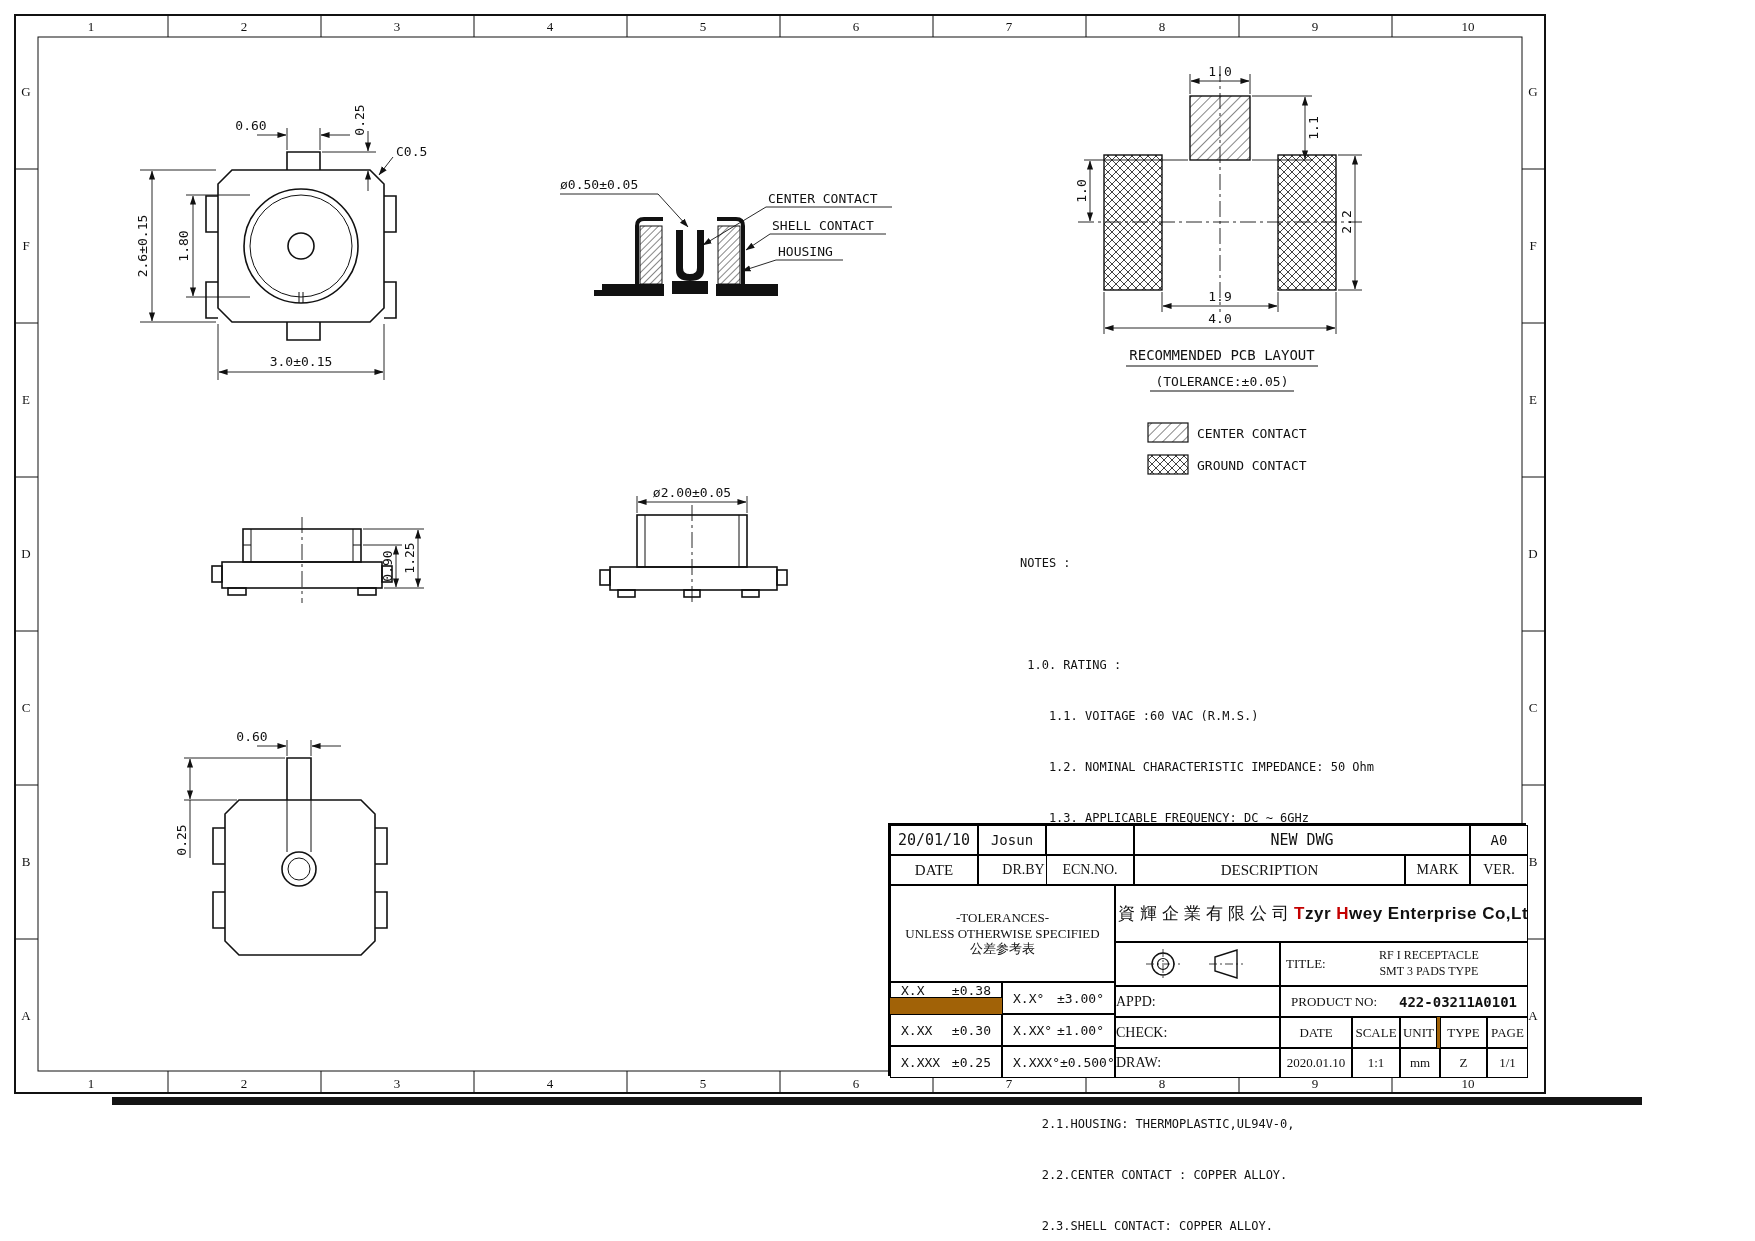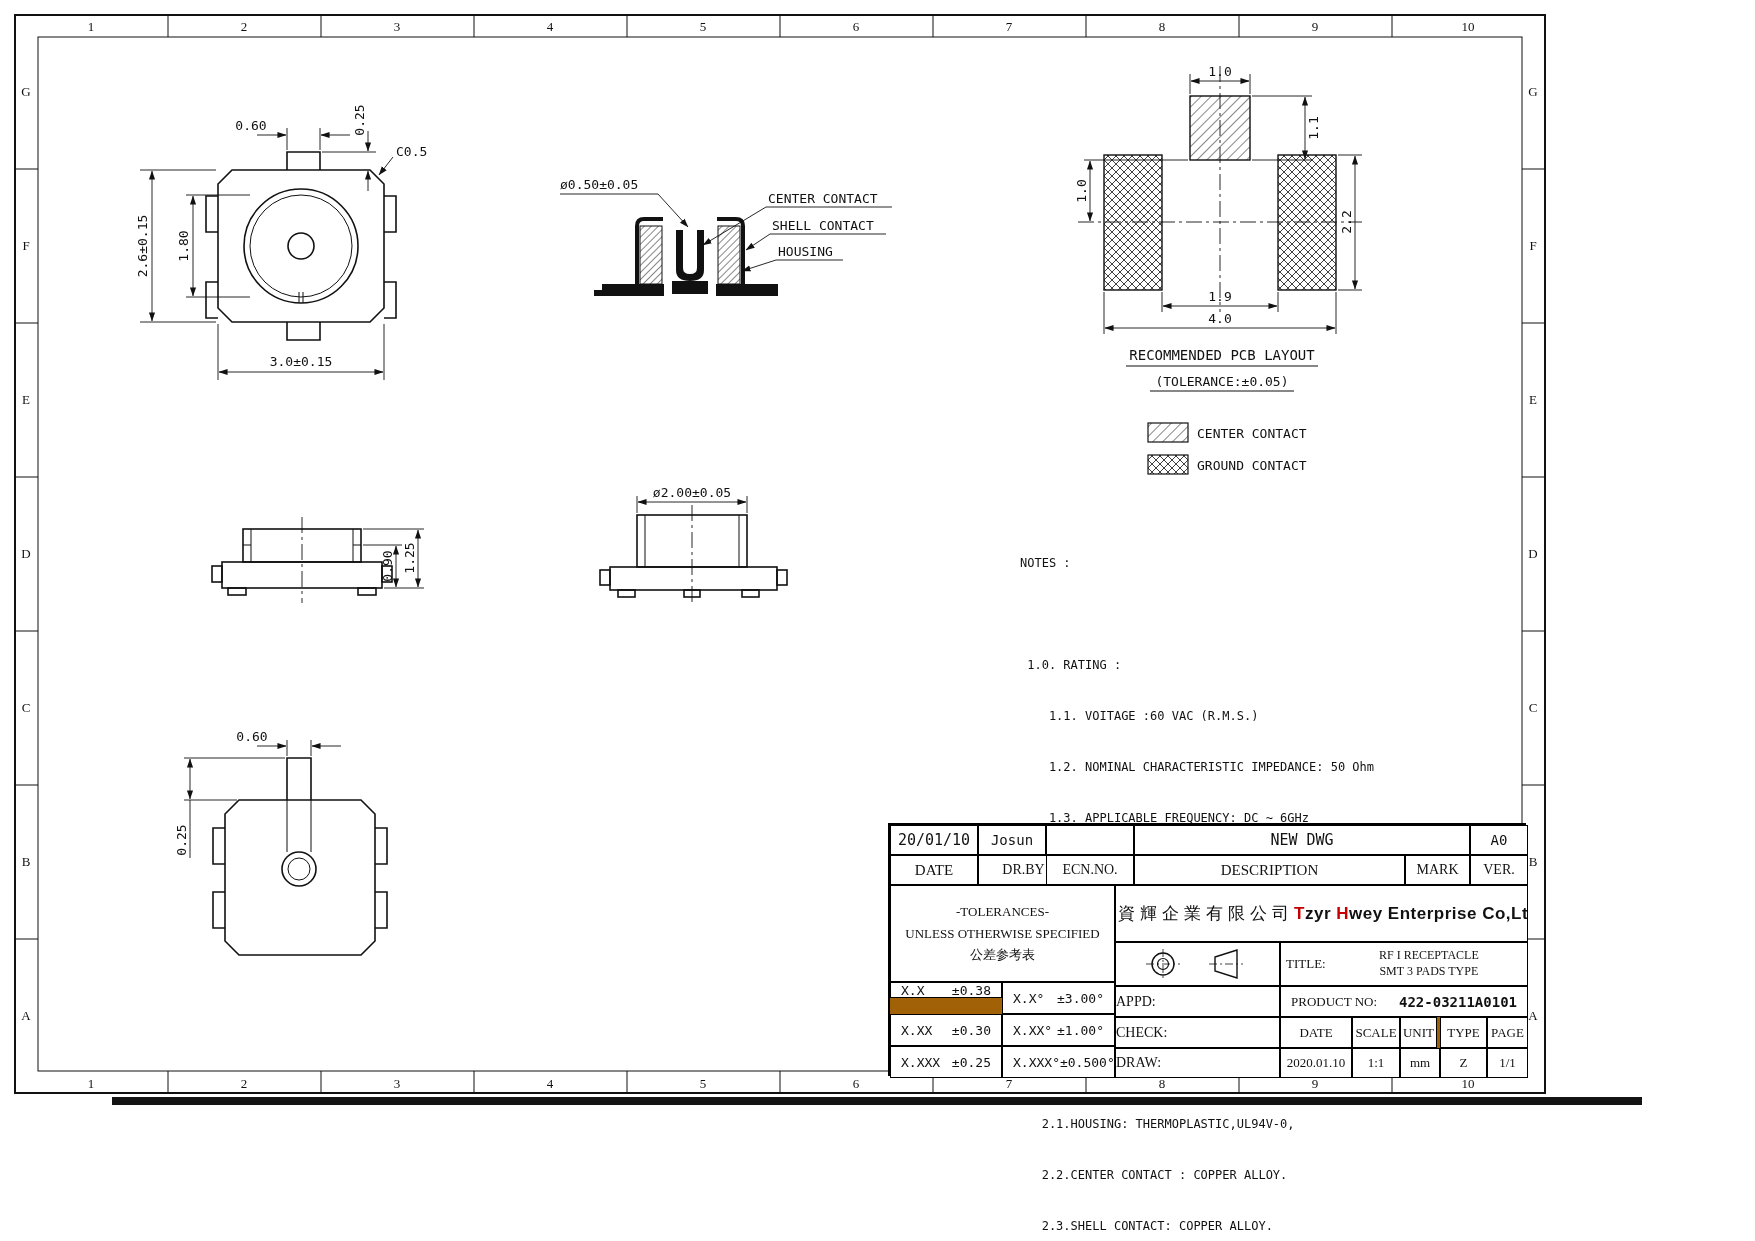--- a/index.html
+++ b/index.html
@@ -21,21 +21,21 @@
   .c{position:absolute;border:1px solid #000;display:flex;align-items:center;justify-content:center;
     overflow:hidden;background:#fff;font-size:14px}
   .ser{font-family:"Liberation Serif",serif}
   .mono{font-family:"DejaVu Sans Mono",monospace}
   .sb{justify-content:space-between;padding:0 10px}
   .lft{justify-content:flex-start;}
   .comp{display:flex;flex-direction:row;align-items:center;line-height:1.25}
   .cn{font-family:"Liberation Serif",serif;font-size:17px;letter-spacing:5px;white-space:nowrap}
   .en{font-size:17px;font-weight:bold;letter-spacing:.5px;white-space:nowrap}
   .red{color:#c40000}
-  .tolhead{flex-direction:column;font-family:"Liberation Serif",serif;font-size:13px;gap:6px;line-height:1.2}
+  .tolhead{flex-direction:column;font-family:"Liberation Serif",serif;font-size:13px;line-height:1.2}
   .ttl{flex:1;text-align:center;font-family:"Liberation Serif",serif;font-size:12px;line-height:1.3}
 </style>
 </head>
 <body>
 
 <svg id="sheet-svg" width="1755" height="1241" viewBox="0 0 1755 1241">
   <defs>
     <marker id="arr" viewBox="0 0 10 10" refX="9.5" refY="5" markerWidth="10" markerHeight="10" orient="auto-start-reverse">
       <path d="M0,1.6 L10,5 L0,8.4 Z" fill="#111"></path>
     </marker>

